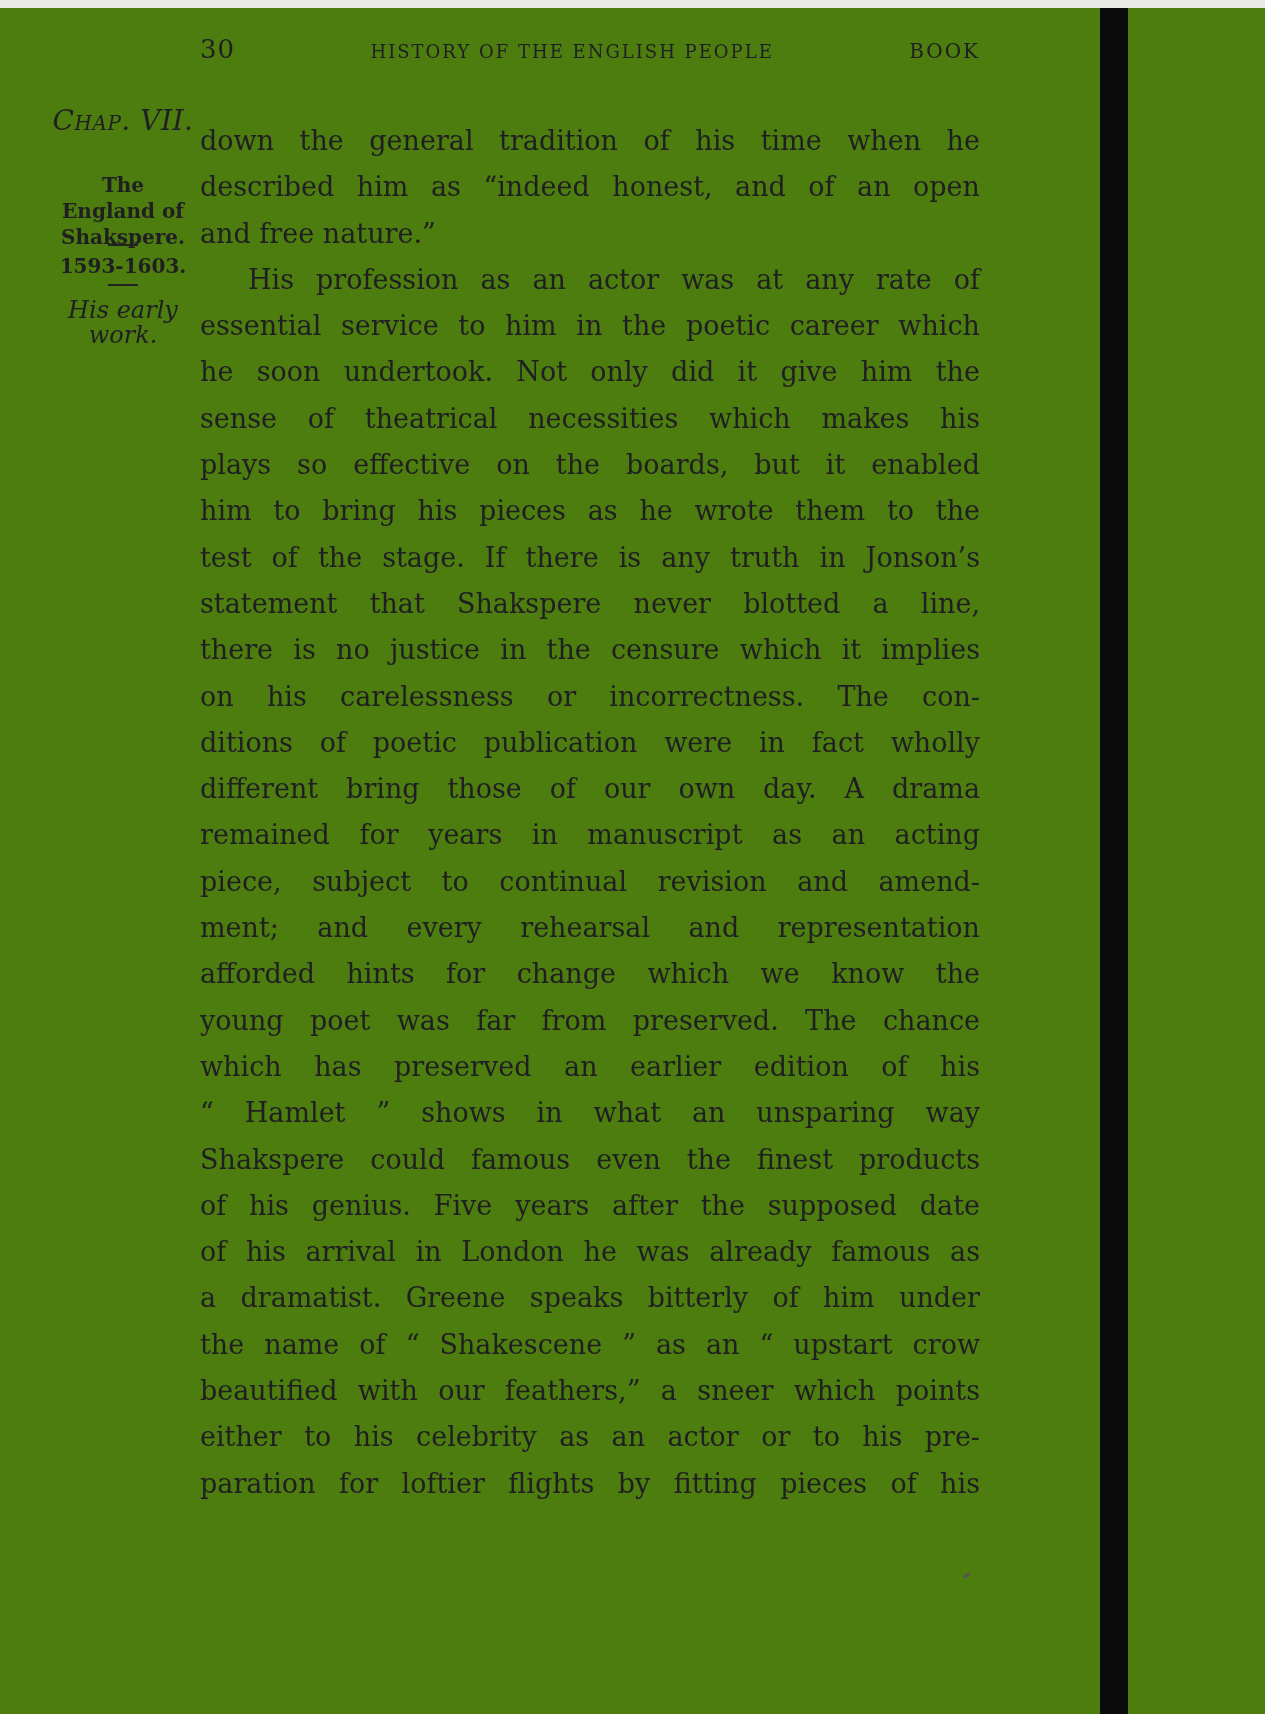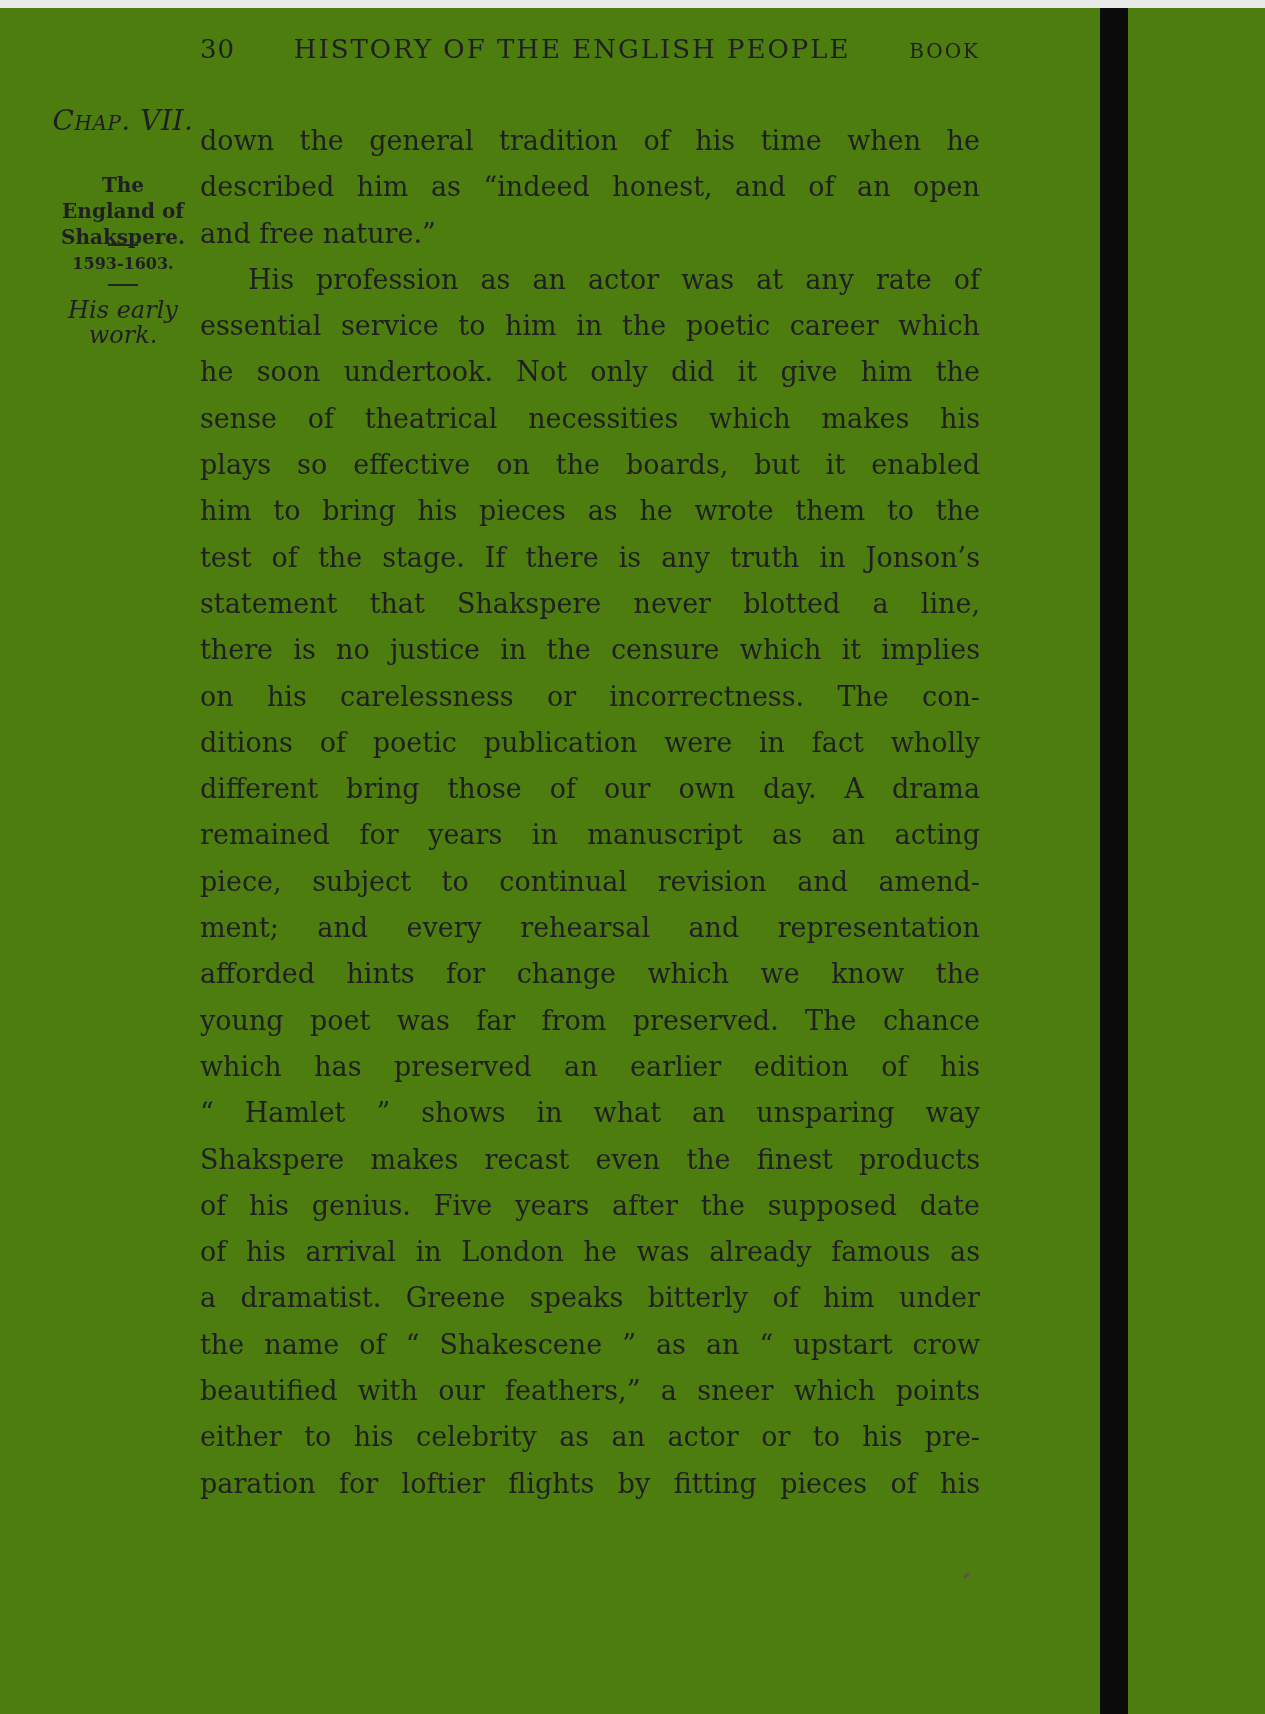--- a/index.html
+++ b/index.html
@@ -30,21 +30,21 @@
     width: 780px;
     display: flex;
     justify-content: space-between;
     align-items: baseline;
   }
   .page-number {
     font-size: 26px;
     letter-spacing: 1px;
   }
   .head-title {
-    font-size: 26px;
+    font-size: 18px;
     letter-spacing: 2px;
     white-space: nowrap;
   }
   .head-book {
     font-size: 20px;
     letter-spacing: 2px;
   }
   
   .margin-col {
     position: absolute;
@@ -74,21 +74,21 @@
     height: 0;
     border: none;
     border-top: 2px solid #222;
     margin: 0;
   }
   .rule-1 { top: 236px; }
   .rule-2 { top: 276px; }
   .margin-dates {
     top: 246px;
     font-weight: bold;
-    font-size: 16px;
+    font-size: 20px;
   }
   .margin-early {
     top: 290px;
     font-style: italic;
     font-size: 24px;
     line-height: 25px;
   }
   
   .body-text {
     position: absolute;
@@ -167,21 +167,21 @@
       <div class="body-line">on his carelessness or incorrectness.  The con-</div>
       <div class="body-line">ditions of poetic publication were in fact wholly</div>
       <div class="body-line">different bring those of our own day.  A drama</div>
       <div class="body-line">remained for years in manuscript as an acting</div>
       <div class="body-line">piece, subject to continual revision and amend-</div>
       <div class="body-line">ment; and every rehearsal and representation</div>
       <div class="body-line">afforded hints for change which we know the</div>
       <div class="body-line">young poet was far from preserved.  The chance</div>
       <div class="body-line">which has preserved an earlier edition of his</div>
       <div class="body-line">“ Hamlet ” shows in what an unsparing way</div>
-      <div class="body-line">Shakspere makes recast even the finest products</div>
+      <div class="body-line">Shakspere could famous even the finest products</div>
       <div class="body-line">of his genius.  Five years after the supposed date</div>
       <div class="body-line">of his arrival in London he was already famous as</div>
       <div class="body-line">a dramatist.  Greene speaks bitterly of him under</div>
       <div class="body-line">the name of “ Shakescene ” as an “ upstart crow</div>
       <div class="body-line">beautified with our feathers,” a sneer which points</div>
       <div class="body-line">either to his celebrity as an actor or to his pre-</div>
       <div class="body-line">paration for loftier flights by fitting pieces of his</div>
     </div>
 
   <div class="artifact"></div>

